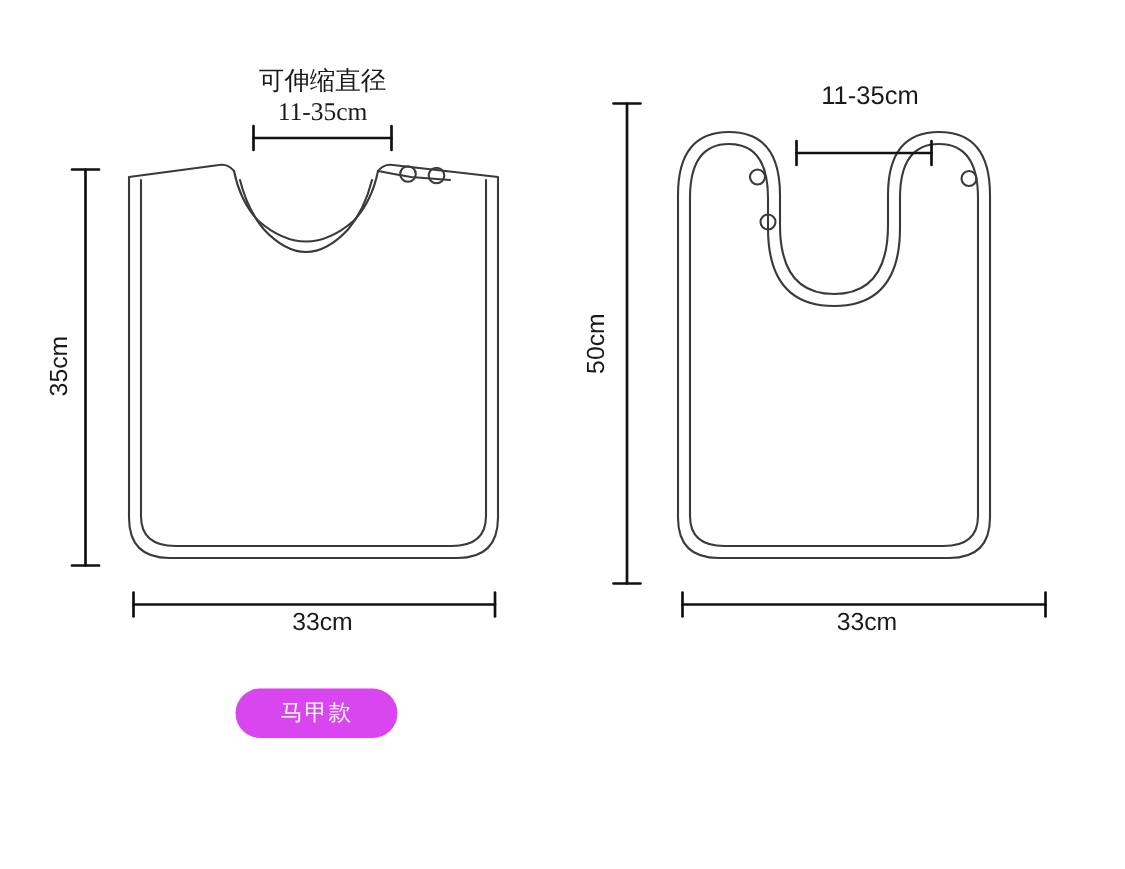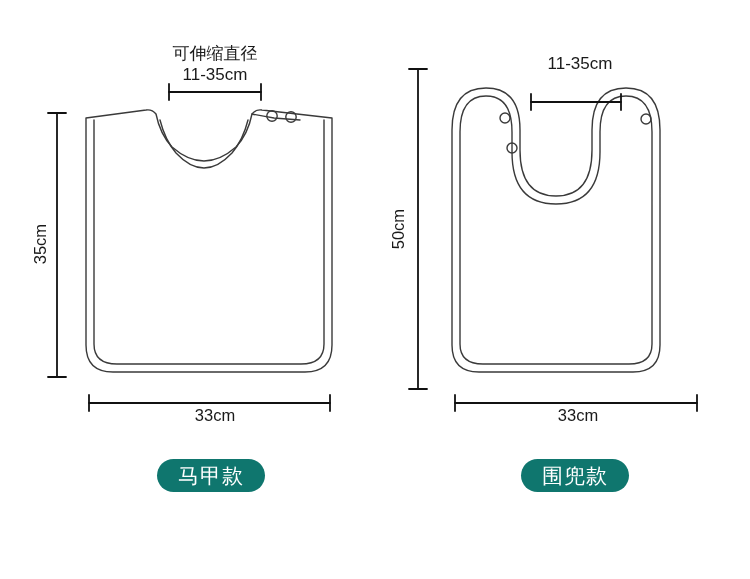--- a/index.html
+++ b/index.html
@@ -41,29 +41,29 @@
   }
   .vert {
     transform-origin: 50% 50%;
     transform: rotate(-90deg);
   }
   .badge {
     position: absolute;
     display: flex;
     align-items: center;
     justify-content: center;
-    background: #0f766e;
+    background: #d946ef;
     color: #ffffff;
     border-radius: 18px;
-    font-size: 21px;
+    font-size: 15px;
     letter-spacing: 1px;
     width: 108px;
     height: 33px;
   }
-  .neck-label-l { left: 127px; top: 44px; width: 176px; }
+  .neck-label-l { left: 127px; top: 44px; width: 176px; font-family: Liberation Serif, serif; }
   .neck-label-r { left: 492px; top: 54px; width: 176px; }
   .w-label-l { left: 145px; top: 405px; width: 140px; }
   .w-label-r { left: 508px; top: 405px; width: 140px; }
   .h-label-l { left: 10px; top: 234px; width: 60px; }
   .h-label-r { left: 368px; top: 219px; width: 60px; }
   .badge-l { left: 157px; top: 459px; }
   .badge-r { left: 521px; top: 459px; }
 </style>
 </head>
 <body>
@@ -196,15 +196,14 @@
     <div>11-35cm</div>
   </div>
 
   <div class="txt small vert h-label-l">35cm</div>
   <div class="txt small vert h-label-r">50cm</div>
 
   <div class="txt small w-label-l">33cm</div>
   <div class="txt small w-label-r">33cm</div>
 
   <div class="badge badge-l">马甲款</div>
-  <div class="badge badge-r">围兜款</div>
 
 </div>
 
 </body></html>

